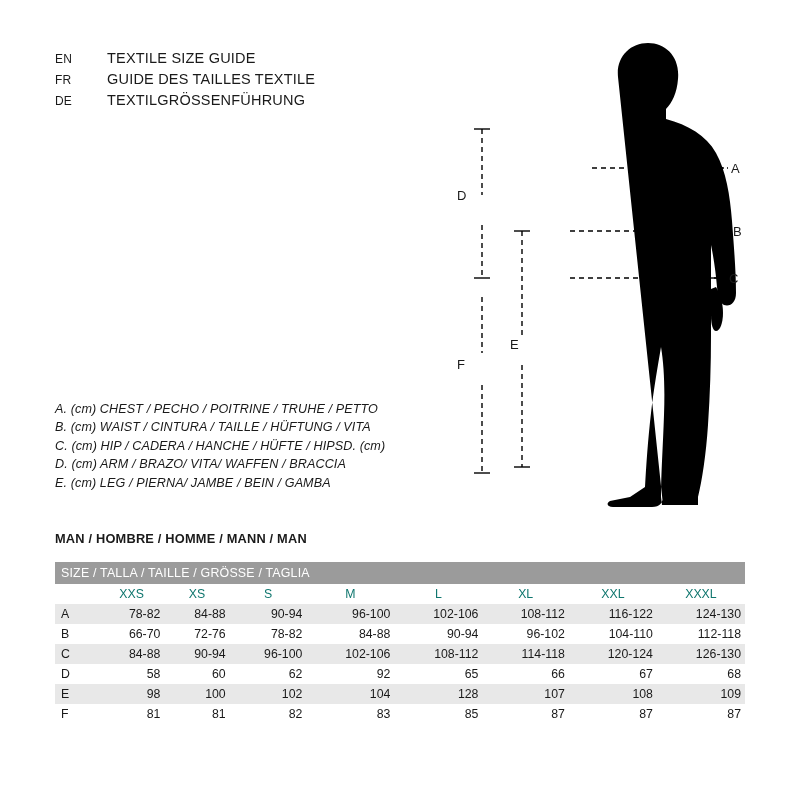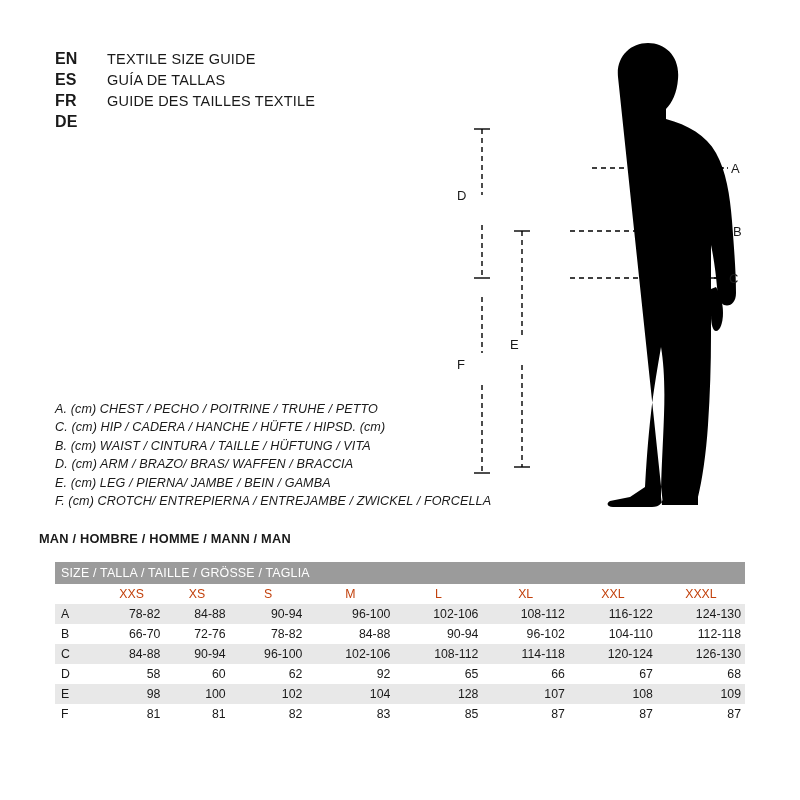--- a/index.html
+++ b/index.html
@@ -27,23 +27,22 @@
     top: 50px;
     width: 420px;
   }
   .title-row {
     display: flex;
     align-items: baseline;
     height: 21px;
   }
   .title-lang {
     width: 52px;
-    font-size: 16px;
+    font-size: 12px;
     letter-spacing: .2px;
-    font-weight: bold;
   }
   .title-text {
     font-size: 14.5px;
     letter-spacing: .2px;
   }
 
   
   .legend {
     position: absolute;
     left: 55px;
@@ -52,21 +51,21 @@
     font-style: italic;
   }
   .legend-line {
     font-size: 12.6px;
     line-height: 18.4px;
     letter-spacing: .1px;
     white-space: nowrap;
   }
   .legend-gender {
     position: absolute;
-    left: 39px;
+    left: 55px;
     top: 531px;
     font-size: 12.8px;
     font-weight: bold;
     letter-spacing: .2px;
   }
 
   
   .figure-area {
     position: absolute;
     left: 430px;
@@ -93,21 +92,21 @@
     color: #ffffff;
     text-align: left;
     font-weight: normal;
     padding: 4px 6px;
     font-size: 12.4px;
     letter-spacing: .2px;
     margin-top: 34px;
   }
   thead .col-header th {
     background: #ffffff;
-    color: #c2410c;
+    color: #0f766e;
     font-weight: normal;
     padding: 3px 4px;
     text-align: center;
     font-size: 12.3px;
   }
   thead .col-header th.rowlabel {
     text-align: left;
     width: 34px;
   }
   tbody td {
@@ -130,41 +129,37 @@
 </style>
 </head>
 <body>
 
 <div class="page">
 
   <div class="titles">
     <div class="title-row">
       <div class="title-lang">EN</div>
       <div class="title-text">TEXTILE SIZE GUIDE</div>
-    </div>
-    <div class="title-row">
-      <div class="title-lang">ES</div>
-      <div class="title-text">GUÍA DE TALLAS</div>
     </div>
     <div class="title-row">
       <div class="title-lang">FR</div>
       <div class="title-text">GUIDE DES TAILLES TEXTILE</div>
     </div>
     <div class="title-row">
       <div class="title-lang">DE</div>
+      <div class="title-text">TEXTILGRÖSSENFÜHRUNG</div>
     </div>
   </div>
 
   <div class="legend">
     <div class="legend-line">A. (cm) CHEST / PECHO / POITRINE / TRUHE / PETTO</div>
+    <div class="legend-line">B. (cm) WAIST / CINTURA / TAILLE / HÜFTUNG / VITA</div>
     <div class="legend-line">C. (cm) HIP / CADERA / HANCHE / HÜFTE / HIPSD. (cm)</div>
-    <div class="legend-line">B. (cm) WAIST / CINTURA / TAILLE / HÜFTUNG / VITA</div>
-    <div class="legend-line">D. (cm) ARM / BRAZO/ BRAS/ WAFFEN / BRACCIA</div>
+    <div class="legend-line">D. (cm) ARM / BRAZO/ VITA/ WAFFEN / BRACCIA</div>
     <div class="legend-line">E. (cm) LEG / PIERNA/ JAMBE / BEIN / GAMBA</div>
-    <div class="legend-line">F. (cm) CROTCH/ ENTREPIERNA / ENTREJAMBE / ZWICKEL / FORCELLA</div>
   </div>
   <div class="legend-gender">MAN / HOMBRE / HOMME / MANN / MAN</div>
 
   <div class="figure-area">
     <svg width="340" height="480" viewBox="0 0 340 480" xmlns="http://www.w3.org/2000/svg">
 
       <g>
         <path fill="#000000" d="
           M 188 42
           C 186 22, 200 8, 218 8

